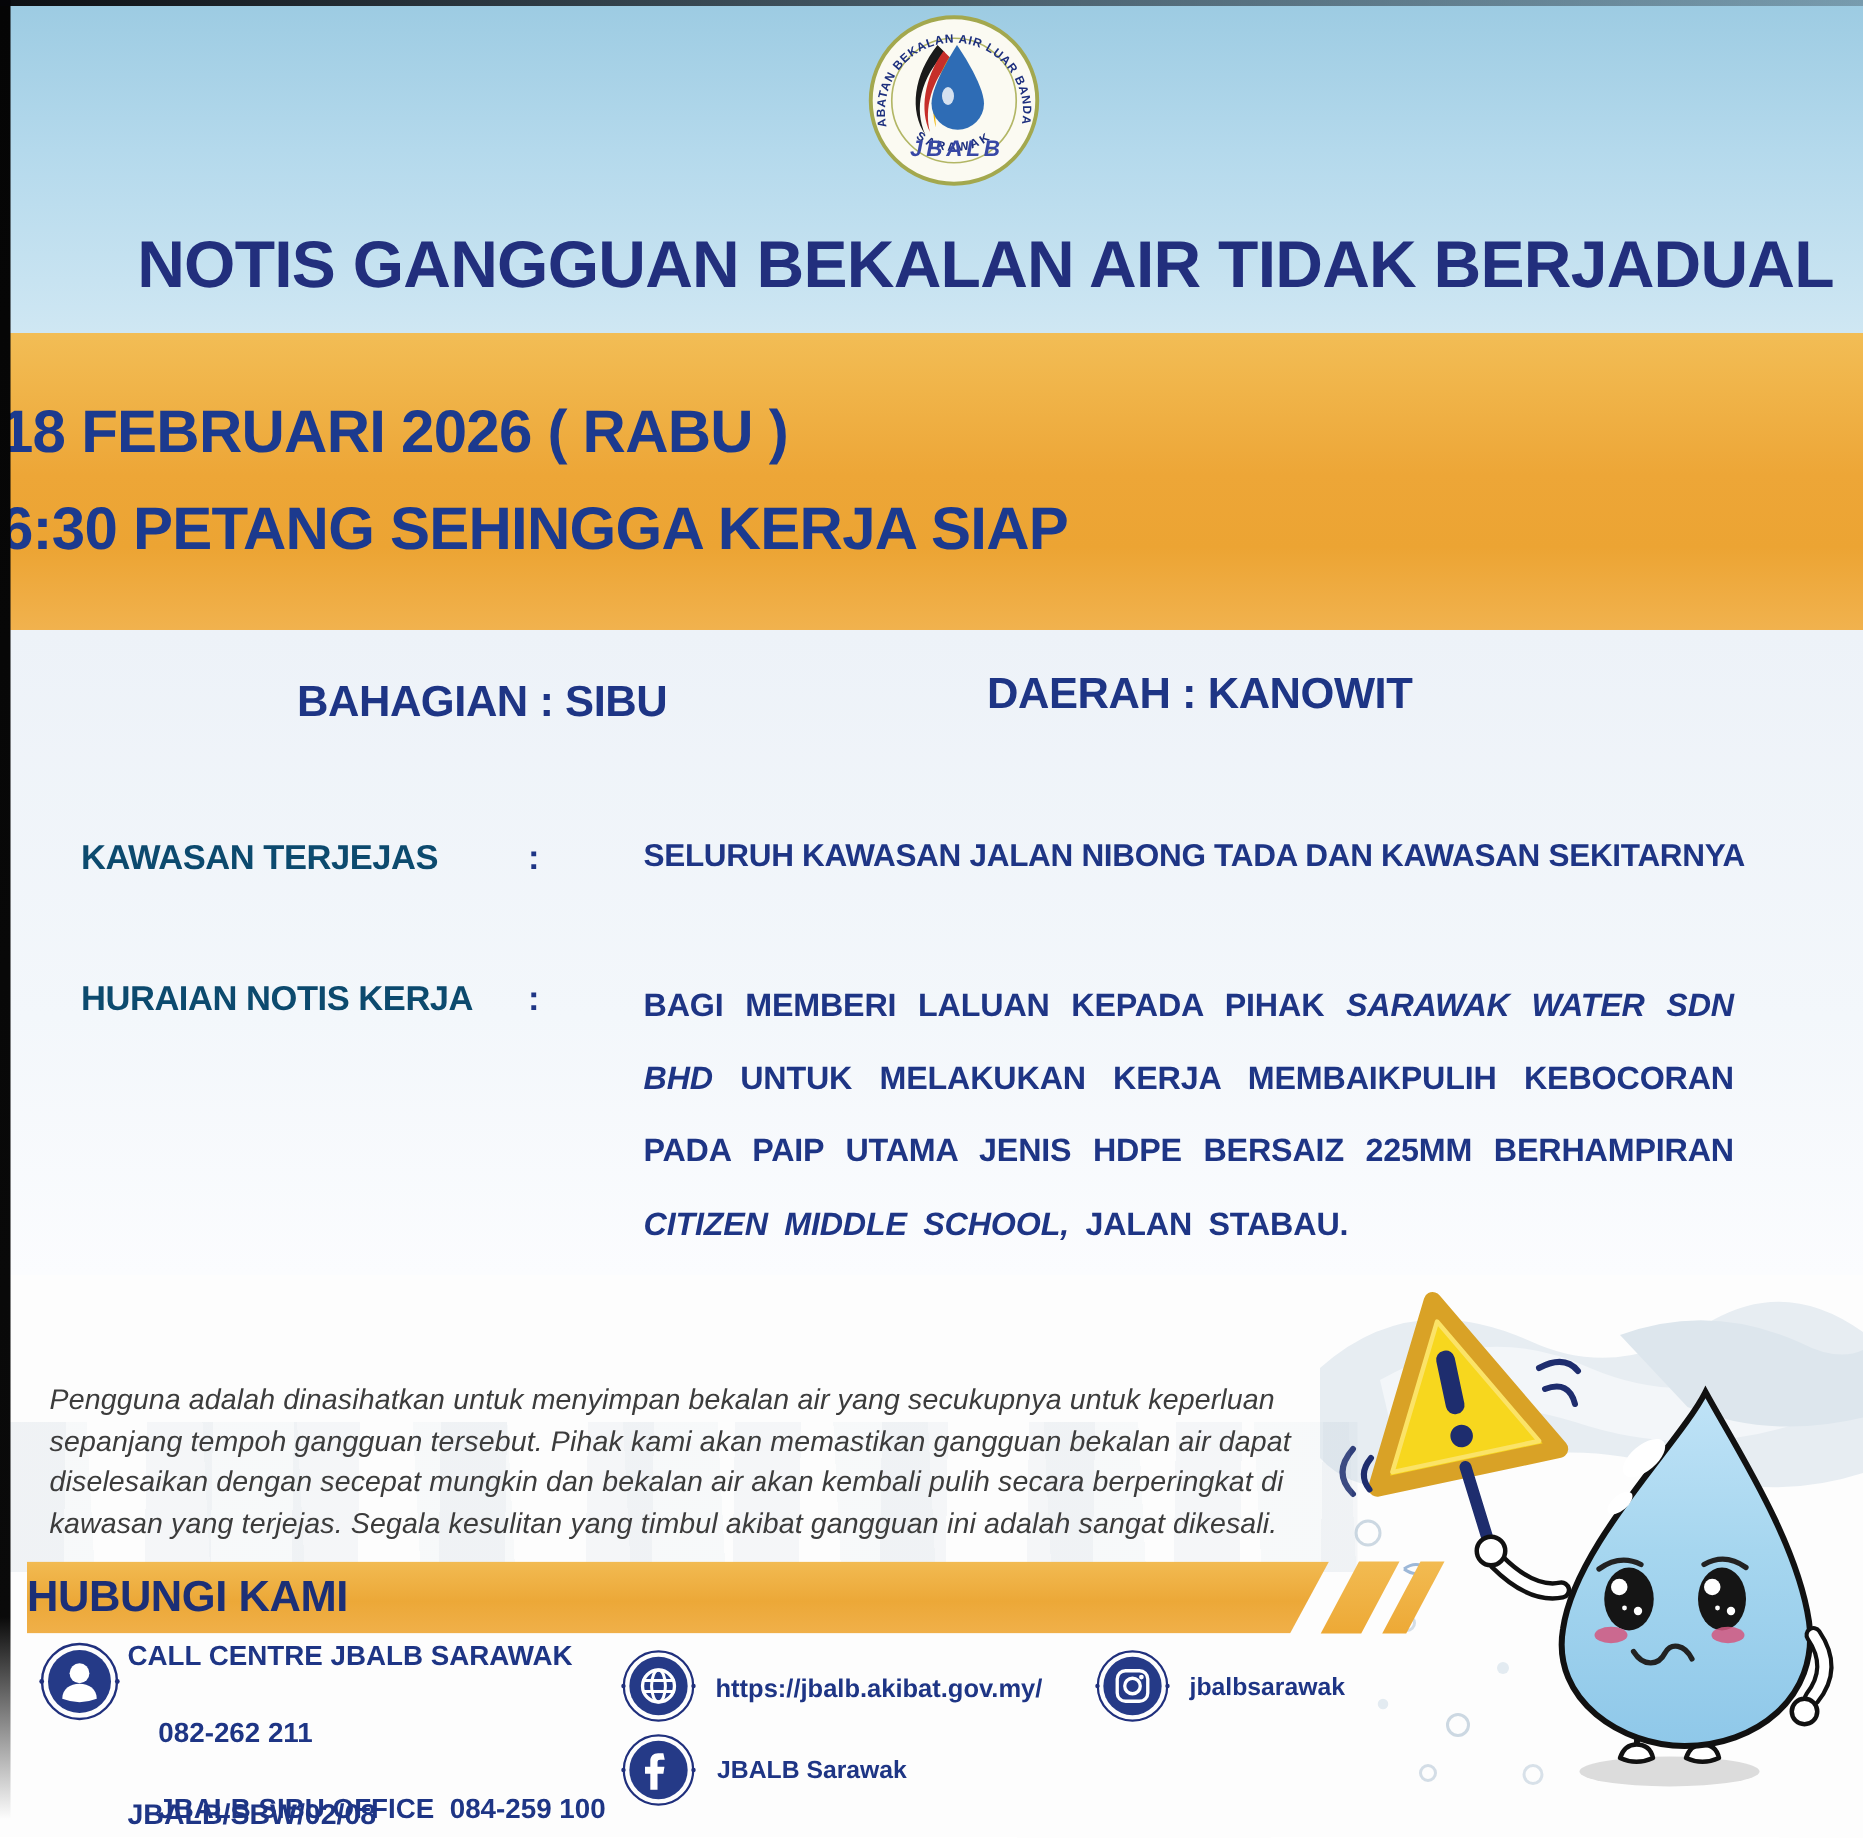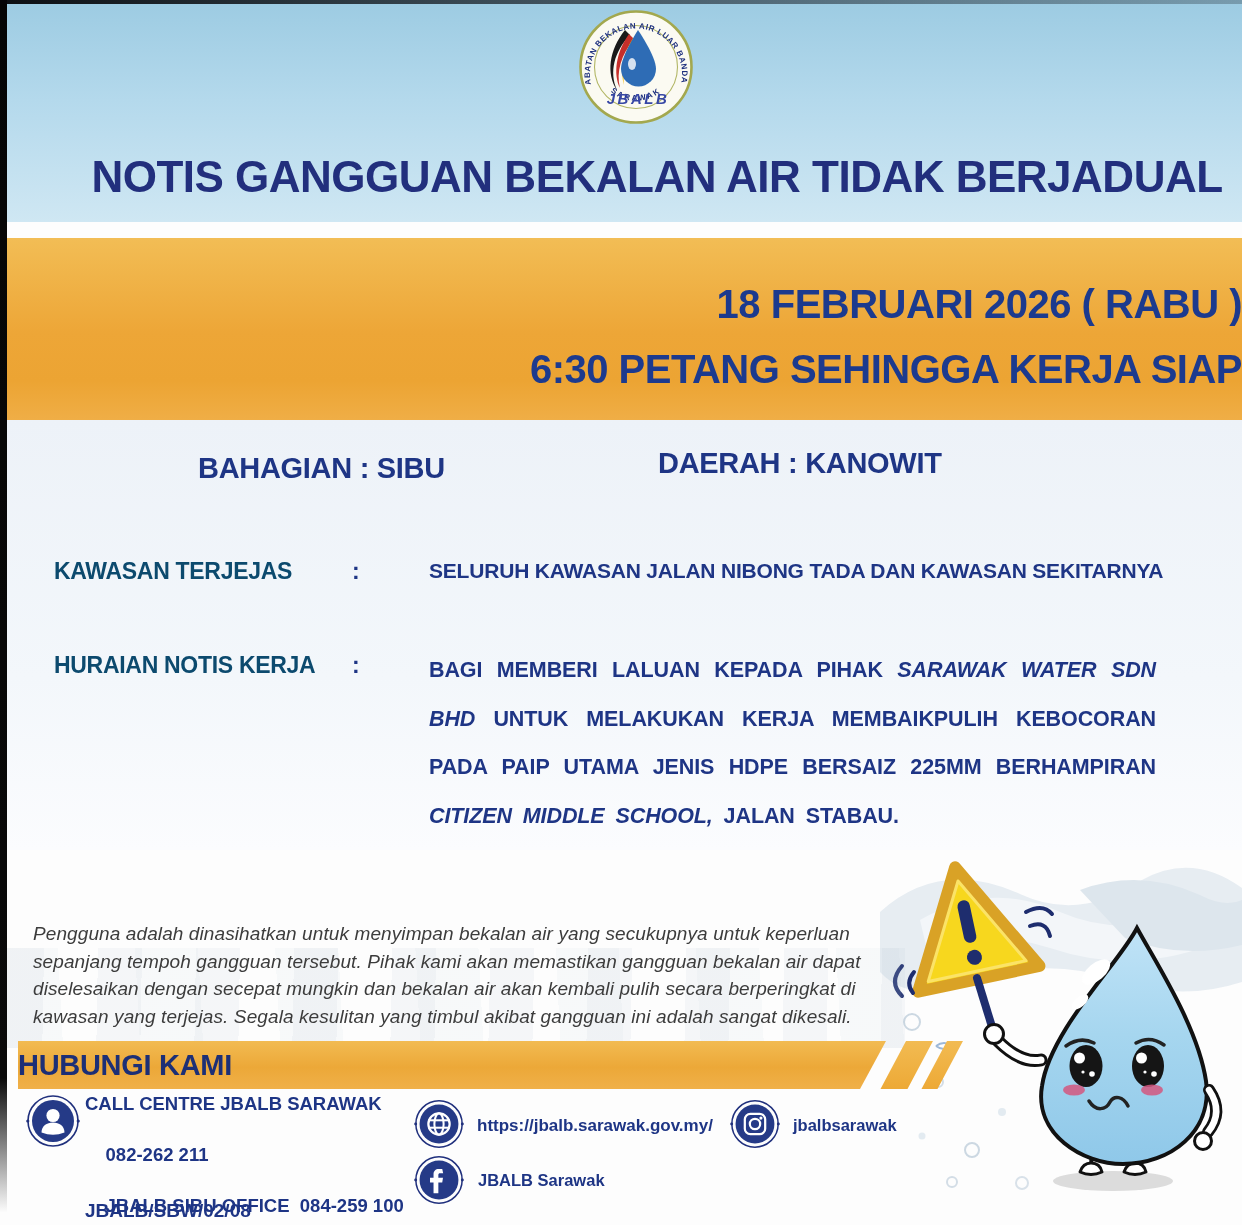--- a/index.html
+++ b/index.html
@@ -5,24 +5,24 @@
   html,body{margin:0;padding:0;background:#ffffff;}
   .poster{
     position:relative;width:1242px;height:1225px;overflow:hidden;background:#fdfdfd;
     font-family:"Liberation Sans",sans-serif;
   }
   
   .sky{position:absolute;left:0;top:0;width:1242px;height:222px;
        background:linear-gradient(180deg,#9ccbe2 0%,#b4d9ec 45%,#cfe7f3 100%);}
   .main-title{position:absolute;left:0;top:152px;width:1242px;text-align:center;
        font-size:44px;font-weight:bold;color:#222f7d;letter-spacing:-.5px;white-space:nowrap;padding-left:36px;}
-  .date-band{position:absolute;left:0;top:238px;width:1242px;height:198px;
+  .date-band{position:absolute;left:0;top:222px;width:1242px;height:198px;
        background:linear-gradient(180deg,#f3c express 0%,#f3c express 0%);
        background:linear-gradient(180deg,#f2bd55 0%,#eda637 48%,#eca433 72%,#f1b24e 100%);
-       display:flex;flex-direction:column;align-items:flex-end;justify-content:center;gap:20px;}
+       display:flex;flex-direction:column;align-items:flex-start;justify-content:center;gap:20px;}
   .date-line{font-size:40px;font-weight:bold;color:#1c3a8e;letter-spacing:-.5px;white-space:nowrap;}
   .mid{position:absolute;left:0;top:420px;width:1242px;height:430px;
        background:linear-gradient(180deg,#edf2f8 0%,#f3f7fb 60%,#fbfcfe 100%);}
   .bottom{position:absolute;left:0;top:850px;width:1242px;height:375px;background:#fdfdfd;}
 
   
   .region-line{position:absolute;font-size:29px;font-weight:bold;color:#1e3585;white-space:nowrap;letter-spacing:-.3px;}
   .lbl{position:absolute;font-size:23px;font-weight:bold;color:#0c4a6e;white-space:nowrap;letter-spacing:-.3px;}
   .colon{position:absolute;font-size:23px;font-weight:bold;color:#1e3585;}
   .kawasan-val{position:absolute;left:429px;top:559px;width:730px;font-size:21px;font-weight:bold;color:#1e3585;white-space:nowrap;letter-spacing:-.2px;}
@@ -219,21 +219,21 @@
   <svg class="c-ic" style="left:414px;top:1099px;" width="50" height="50" viewBox="0 0 54 54">
     <circle cx="27" cy="27" r="25" fill="none" stroke="#20307d" stroke-width="1.6"></circle>
     <circle cx="1.8" cy="27" r="1.6" fill="#20307d"></circle>
       <circle cx="52.2" cy="27" r="1.6" fill="#20307d"></circle>
     <circle cx="27" cy="27" r="21" fill="#253a87"></circle>
     <circle cx="27" cy="27" r="11.5" fill="none" stroke="#ffffff" stroke-width="2.4"></circle>
     <ellipse cx="27" cy="27" rx="5" ry="11.5" fill="none" stroke="#ffffff" stroke-width="2.2"></ellipse>
     <line x1="15.5" y1="23" x2="38.5" y2="23" stroke="#ffffff" stroke-width="2.2"></line>
     <line x1="15.5" y1="31" x2="38.5" y2="31" stroke="#ffffff" stroke-width="2.2"></line>
   </svg>
-  <div class="c-txt web-txt">https://jbalb.sarawak.gov.my/</div>
+  <div class="c-txt web-txt">https://jbalb.akibat.gov.my/</div>
 
   <svg class="c-ic" style="left:414px;top:1155px;" width="50" height="50" viewBox="0 0 54 54">
     <circle cx="27" cy="27" r="25" fill="none" stroke="#20307d" stroke-width="1.6"></circle>
     <circle cx="1.8" cy="27" r="1.6" fill="#20307d"></circle>
       <circle cx="52.2" cy="27" r="1.6" fill="#20307d"></circle>
     <circle cx="27" cy="27" r="21" fill="#253a87"></circle>
     <path d="M30.5 15 h-3.8 c-3.4 0 -5.6 2.2 -5.6 5.6 v4.1 h-3.8 v5 h3.8 v11.6 h5.2 V29.7 h4.2 l.8 -5 h-5 v-3.2 c0 -1.2 .6 -1.8 1.8 -1.8 h3.4 Z" fill="#ffffff"></path>
   </svg>
   <div class="c-txt fb-txt">JBALB Sarawak</div>
 

